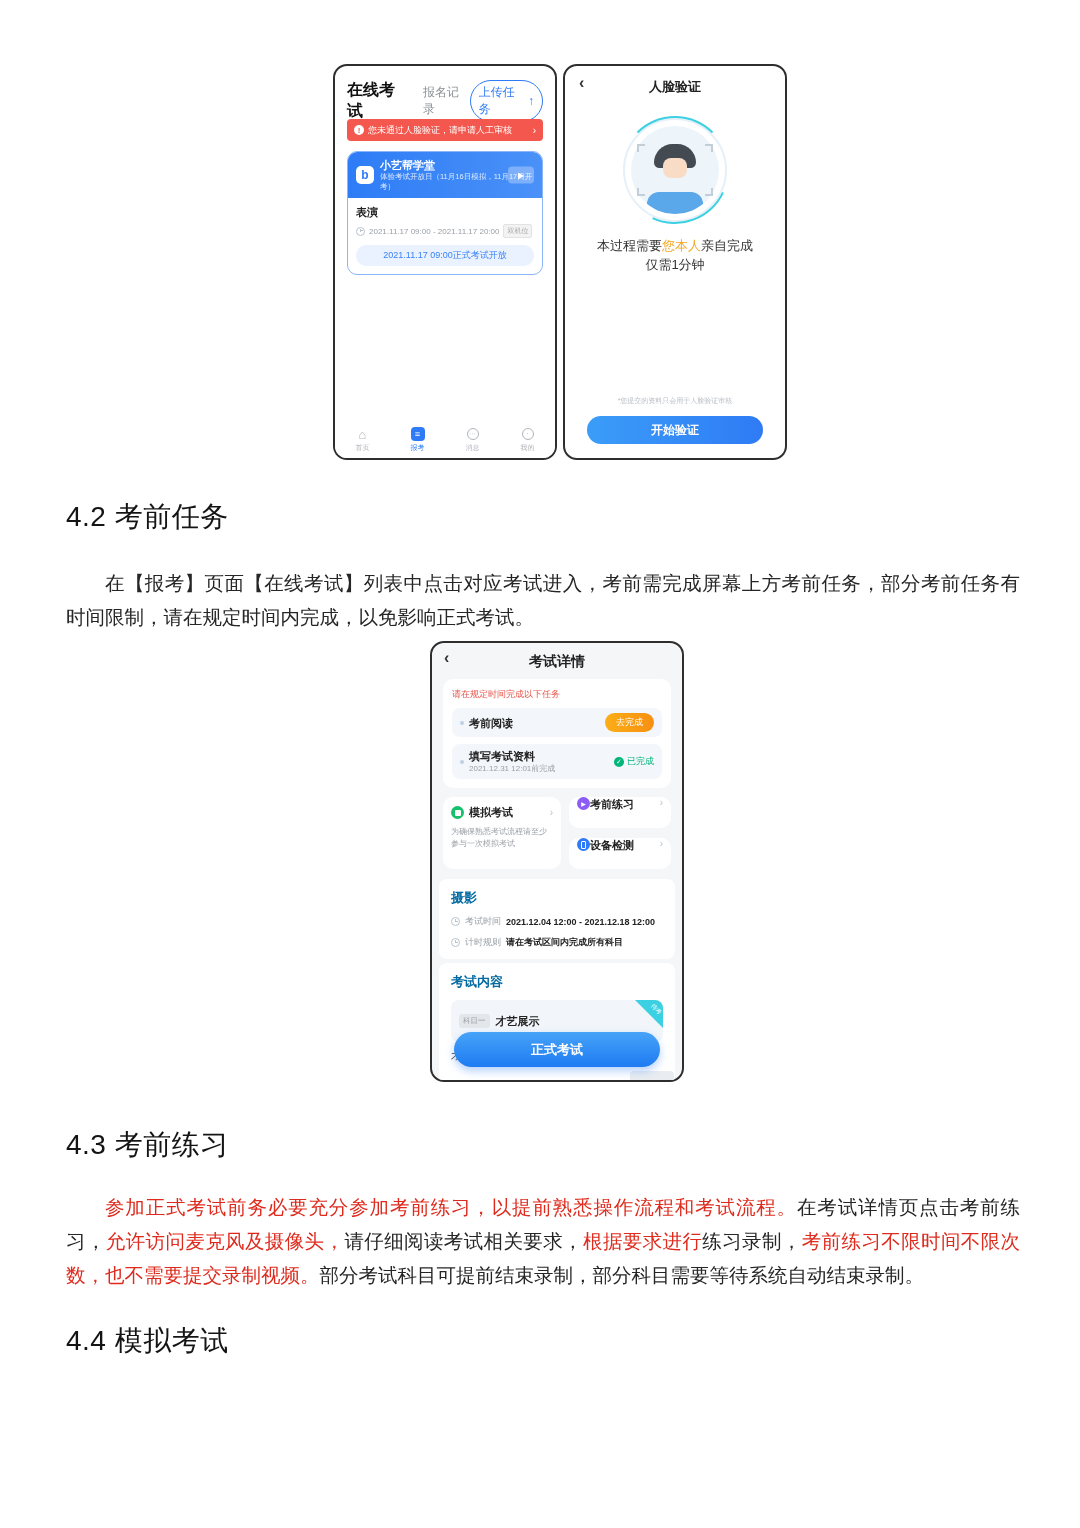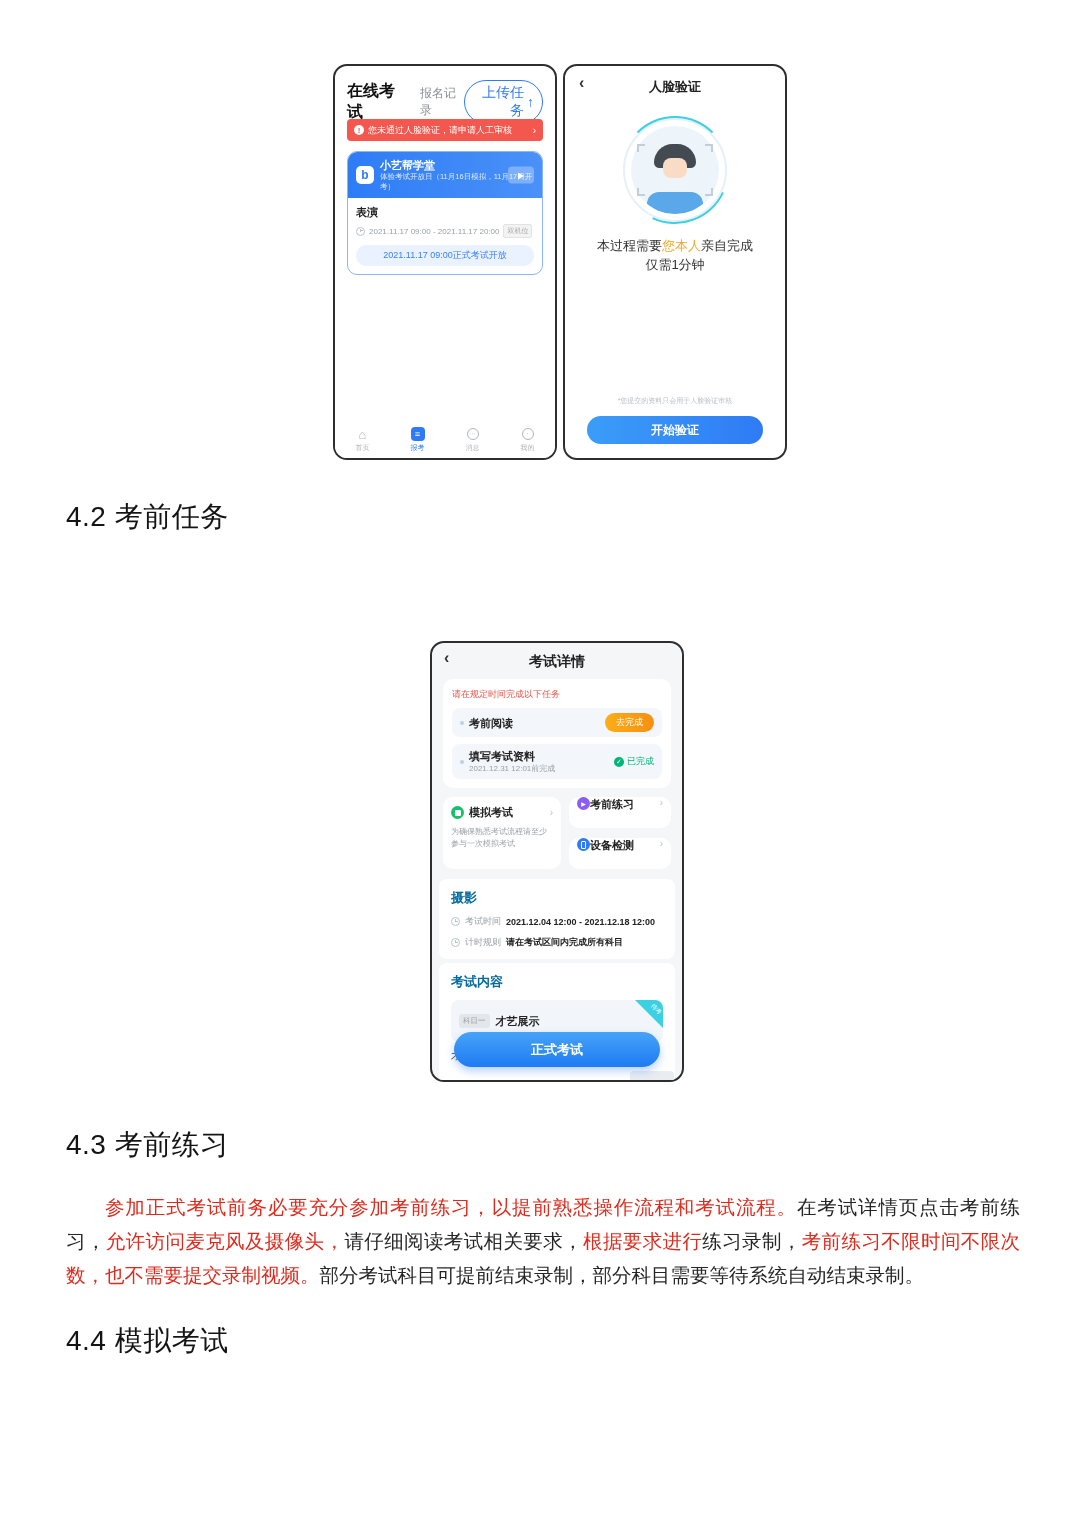--- a/index.html
+++ b/index.html
@@ -15,21 +15,21 @@
   .phone{position:absolute;background:#fff;border:2px solid #2e2e2e;border-radius:14px;overflow:hidden;}
   .phone-a{left:333px;top:64px;width:224px;height:396px;}
   .phone-b{left:563px;top:64px;width:224px;height:396px;}
   .phone-c{left:430px;top:641px;width:254px;height:441px;background:#f4f6f8;}
 
   
   .pa-head{position:absolute;left:12px;right:12px;top:14px;display:flex;align-items:center;}
   .pa-tab-active{font-size:16px;font-weight:700;color:#111;position:relative;}
   .pa-tab-active::after{content:"";position:absolute;left:6px;right:6px;bottom:-6px;height:3px;border-radius:2px;background:var(--blue);}
   .pa-tab{font-size:12px;color:#8a8f96;margin-left:14px;}
-  .pa-upload{margin-left:auto;border:1px solid var(--blue);color:var(--blue);border-radius:999px;font-size:14px;padding:3px 8px;display:flex;align-items:center;gap:3px;background:#fff;text-align:right;}
+  .pa-upload{margin-left:auto;border:1px solid var(--blue);color:var(--blue);border-radius:999px;font-size:12px;padding:3px 8px;display:flex;align-items:center;gap:3px;background:#fff;}
   .pa-alert{position:absolute;left:12px;right:12px;top:53px;height:22px;background:var(--red-banner);border-radius:4px;color:#fff;font-size:9px;display:flex;align-items:center;padding:0 7px;gap:4px;}
   .pa-alert .bang{width:10px;height:10px;border-radius:50%;background:#fff;color:var(--red-banner);font-size:8px;font-weight:700;display:flex;align-items:center;justify-content:center;flex:none;}
   .pa-alert .chev{margin-left:auto;font-size:10px;}
   .pa-card{position:absolute;left:12px;right:12px;top:85px;border:1px solid #8ab5f8;border-radius:10px;overflow:hidden;background:#fff;}
   .pa-card-head{background:linear-gradient(90deg,#2e7cf6,#4a91f8);padding:6px 8px;display:flex;align-items:center;gap:6px;position:relative;}
   .pa-appicon{width:18px;height:18px;background:#fff;border-radius:5px;color:var(--blue);font-weight:700;font-size:12px;display:flex;align-items:center;justify-content:center;flex:none;}
   .pa-card-head .tt{color:#fff;font-weight:700;font-size:11px;line-height:14px;}
   .pa-card-head .st{color:#ddeaff;font-size:7.5px;line-height:10px;}
   .pa-play{position:absolute;right:8px;top:50%;transform:translateY(-50%);width:26px;height:17px;background:rgba(255,255,255,.3);border-radius:4px;color:#fff;font-size:8px;display:flex;align-items:center;justify-content:center;}
   .pa-card-body{padding:7px 8px 8px;}
@@ -201,20 +201,21 @@
       <div>
         <span>本过程需要</span><span class="hl">您本人</span><span>亲自完成</span>
       </div>
       <div>仅需1分钟</div>
     </div>
     <div class="pb-privacy">*您提交的资料只会用于人脸验证审核</div>
     <div class="pb-btn">开始验证</div>
   </div>
 
   <div class="doc-h h42">4.2 考前任务</div>
+  <div class="doc-p p42">在【报考】页面【在线考试】列表中点击对应考试进入，考前需完成屏幕上方考前任务，部分考前任务有时间限制，请在规定时间内完成，以免影响正式考试。</div>
 
   <div class="phone phone-c">
     <span class="pc-back">‹</span>
     <div class="pc-head">考试详情</div>
 
     <div class="pc-card1">
       <div class="pc-notice">请在规定时间完成以下任务</div>
       <div class="pc-trow">
         <span class="pc-dot"></span>
         <span class="pc-tname">考前阅读</span>

